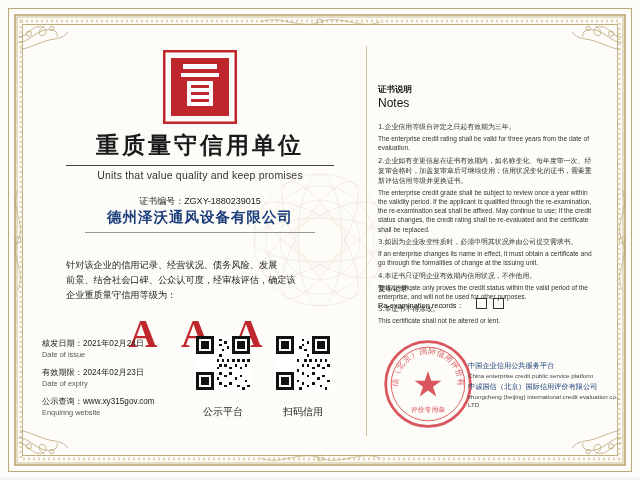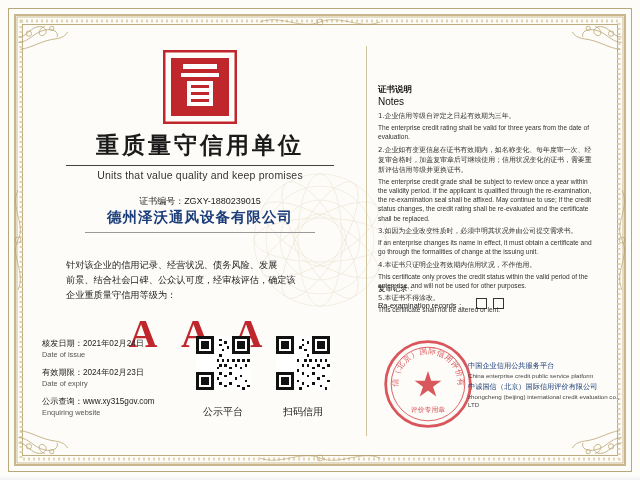--- a/index.html
+++ b/index.html
@@ -120,21 +120,21 @@
   .v-divider{
     position:absolute;left:366px;top:46px;width:1px;height:390px;
     background:#cfc49e;
   }
 
   
   .right-col{
     position:absolute;left:378px;top:84px;width:218px;
   }
   .notes-h-cn{font-size:8.5px;color:#111;font-weight:bold;}
-  .notes-h-en{font-size:10px;color:#111;margin-bottom:4px;}
+  .notes-h-en{font-size:12px;color:#111;margin-bottom:12px;}
   .note-cn{
     font-size:6.9px;line-height:10px;color:#333;margin-top:3px;
     font-family:"DejaVu Sans","Liberation Sans",sans-serif;
   }
   .note-en{
     font-size:6.6px;line-height:9.3px;color:#333;margin-top:2px;
   }
   .reexam{
     position:absolute;left:378px;top:284px;width:220px;
   }

